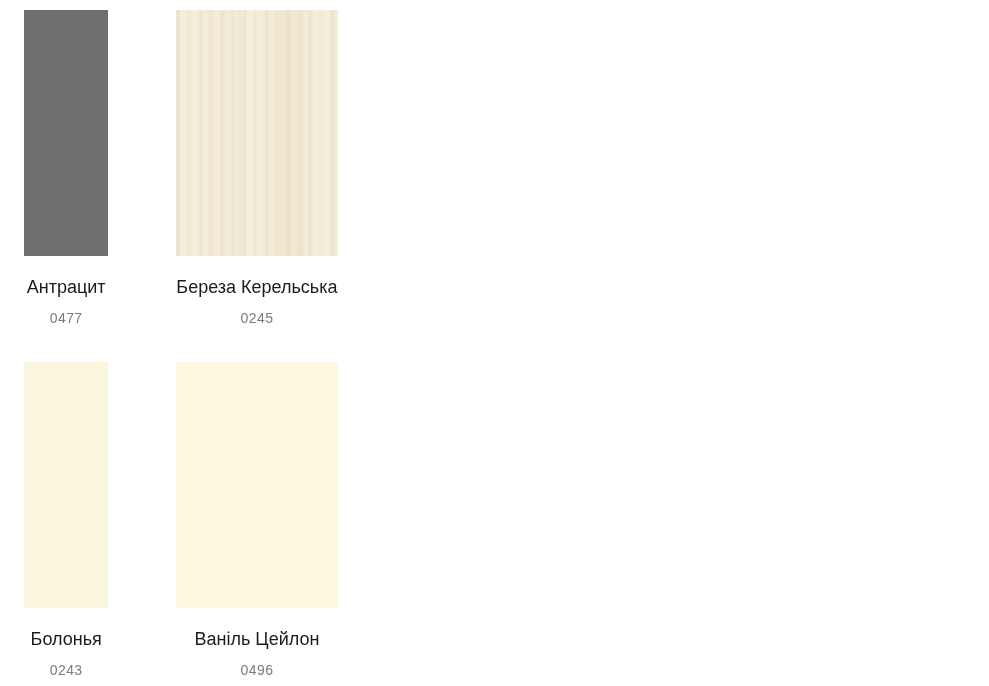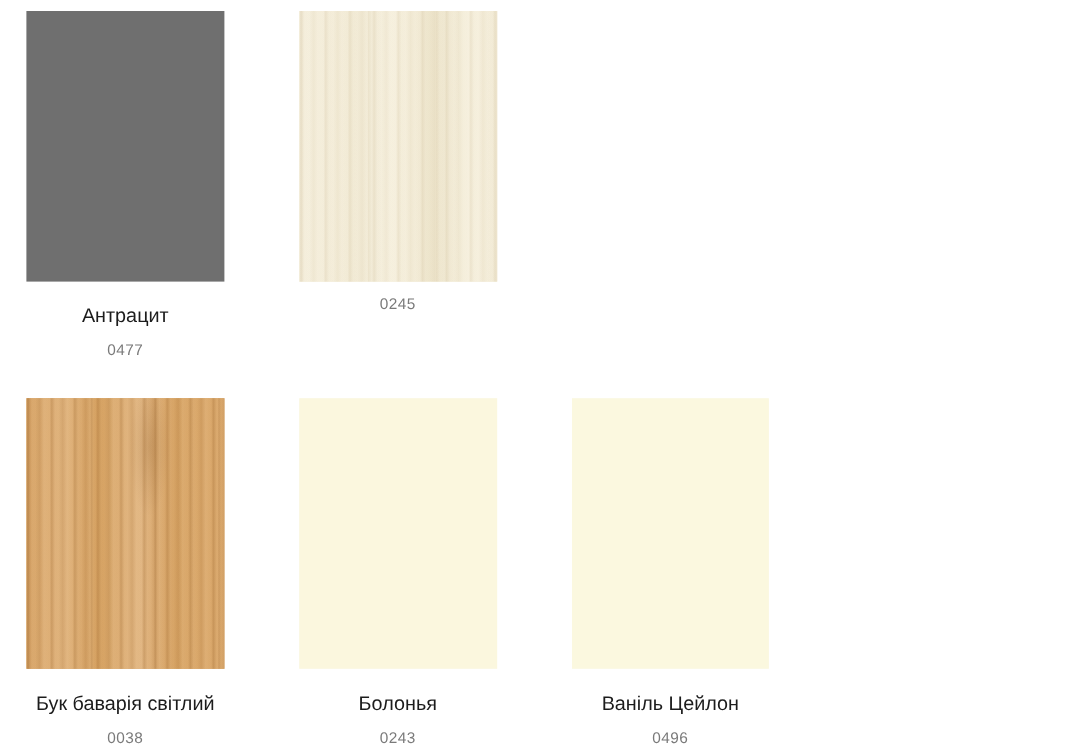--- a/index.html
+++ b/index.html
@@ -10,21 +10,21 @@
   }
   body {
     width: 989px;
     height: 686px;
     font-family: "Liberation Sans", sans-serif;
     overflow: hidden;
   }
 
   .swatch-grid {
     display: grid;
-    grid-template-columns: repeat(4, 1fr);
+    grid-template-columns: repeat(6, 1fr);
     column-gap: 68px;
     row-gap: 0px;
     padding: 10px 42px 0 24px;
     box-sizing: border-box;
   }
 
   .swatch-cell {
     display: flex;
     flex-direction: column;
     align-items: center;
@@ -164,28 +164,24 @@
 <body>
 
 <div class="swatch-grid" id="grid">
     <div class="swatch-cell">
       <div class="swatch-tile mat-solid"></div>
       <div class="swatch-name">Антрацит</div>
       <div class="swatch-code">0477</div>
     </div>
     <div class="swatch-cell">
       <div class="swatch-tile mat-birch"></div>
+      <div class="swatch-name">Береза Керельська</div>
       <div class="swatch-code">0245</div>
     </div>
     <div class="row-gap-spacer"></div>
-    <div class="swatch-cell">
-      <div class="swatch-tile mat-beech"></div>
-      <div class="swatch-name">Бук баварія світлий</div>
-      <div class="swatch-code">0038</div>
-    </div>
     <div class="swatch-cell">
       <div class="swatch-tile mat-vanilla"></div>
       <div class="swatch-name">Болонья</div>
       <div class="swatch-code">0243</div>
     </div>
     <div class="swatch-cell">
       <div class="swatch-tile mat-vanilla-ceylon"></div>
       <div class="swatch-name">Ваніль Цейлон</div>
       <div class="swatch-code">0496</div>
     </div>

